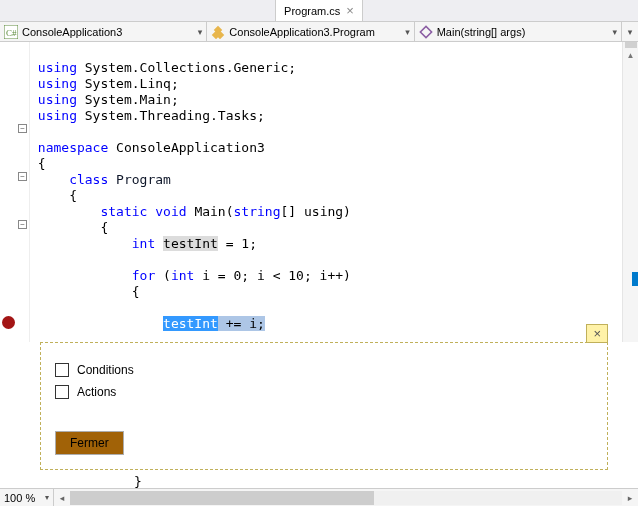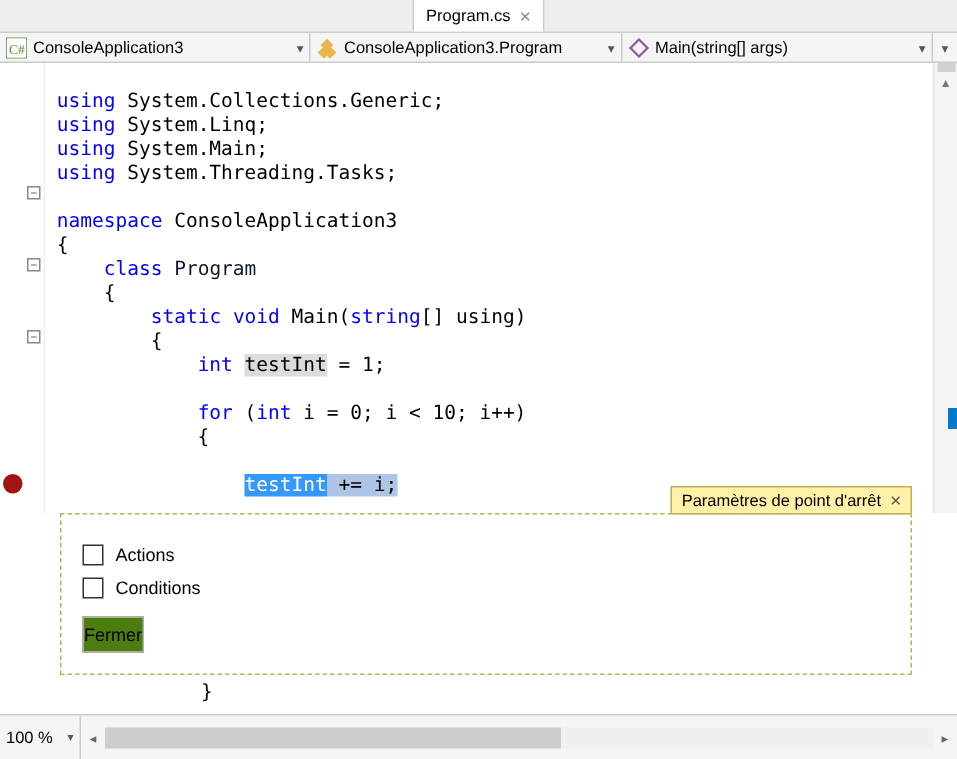--- a/index.html
+++ b/index.html
@@ -32,24 +32,24 @@
   .rscroll .split { width: 12px; height: 6px; background: #d0d0d0; margin-bottom: 2px; }
   
   .bp-wrap { position: relative; margin: 0 30px 0 40px; }
   .bp-title { position: absolute; right: 0; top: -18px; background: #fff2a8; border: 1px solid #c0b05a; padding: 1px 6px; font-size: 11px; display: flex; align-items: center; gap: 6px; }
   .bp-title .x { color: #555; font-size: 13px; cursor: pointer; }
   .bp-panel { border: 1px dashed #c0b05a; background: #fff; padding: 12px 14px 14px 14px; }
   .bp-loc { font-size: 12px; margin-bottom: 10px; }
   .bp-loc .link { color: #0066cc; }
   .chkrow { display: flex; align-items: center; gap: 8px; margin: 8px 0; font-size: 12px; }
   .chkbox { width: 14px; height: 14px; border: 1px solid #333; background: #fff; }
-  .btn { display: inline-block; border: 1px solid #adadad; background: #4d7c0f; padding: 4px 0; font-size: 12px; margin-top: 4px; cursor: pointer; }
+  .btn { display: inline-block; border: 1px solid #adadad; background: #a16207; padding: 4px 14px; font-size: 12px; margin-top: 24px; cursor: pointer; }
   
   .code-tail { margin-left: 40px; font-family: Consolas, monospace; font-size: 13px; line-height: 16px; white-space: pre; padding-top: 4px; }
-  .bottombar { position: absolute; left: 0; right: 0; bottom: 0; height: 30px; border-top: 1px solid #ccc; background: #f5f5f5; display: flex; align-items: center; }
+  .bottombar { position: absolute; left: 0; right: 0; bottom: 0; height: 18px; border-top: 1px solid #ccc; background: #f5f5f5; display: flex; align-items: center; }
   .zoom { width: 54px; padding: 0 4px; border-right: 1px solid #ccc; height: 100%; display: flex; align-items: center; justify-content: space-between; font-size: 11px; }
   .zoom .chev2 { font-size: 8px; color: #555; }
   .hscroll { flex: 1; height: 100%; display: flex; align-items: center; }
   .hscroll .arrow { width: 16px; text-align: center; color: #666; font-size: 9px; }
   .hscroll .track { flex: 1; height: 14px; background: #f0f0f0; position: relative; }
   .hscroll .thumb { position: absolute; left: 0; top: 0; bottom: 0; width: 55%; background: #cdcdcd; }
 </style>
 </head>
 <body>
 
@@ -124,31 +124,30 @@
   </div>
   <div class="caret-mark"></div>
   <div class="rscroll">
     <div class="split"></div>
     <div class="bar">▲</div>
   </div>
 </div>
 
 <div class="bp-wrap">
   <div class="bp-title">
-    <span>Paramètres de point d'arrêt</span>
     <span class="x">×</span>
   </div>
   <div class="bp-panel">
     <div class="chkrow">
       <span class="chkbox"></span>
-      <span>Actions</span>
+      <span>Conditions</span>
     </div>
     <div class="chkrow">
       <span class="chkbox"></span>
-      <span>Conditions</span>
+      <span>Actions</span>
     </div>
     <div class="btn">Fermer</div>
   </div>
 </div>
 
 <div class="code-tail">            }</div>
 
 <div class="bottombar">
   <div class="zoom">
     <span>100 %</span>

